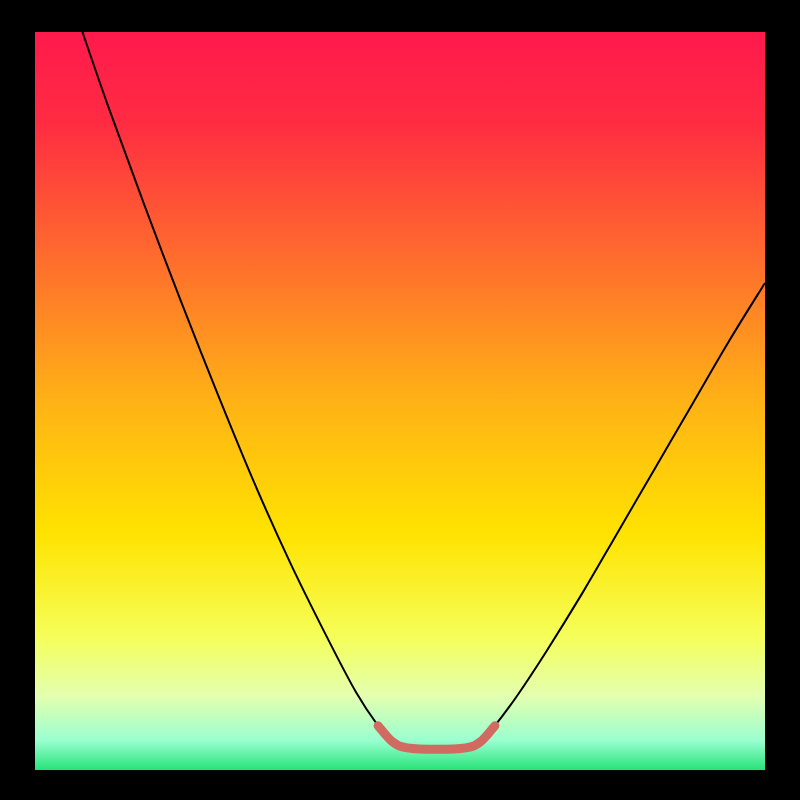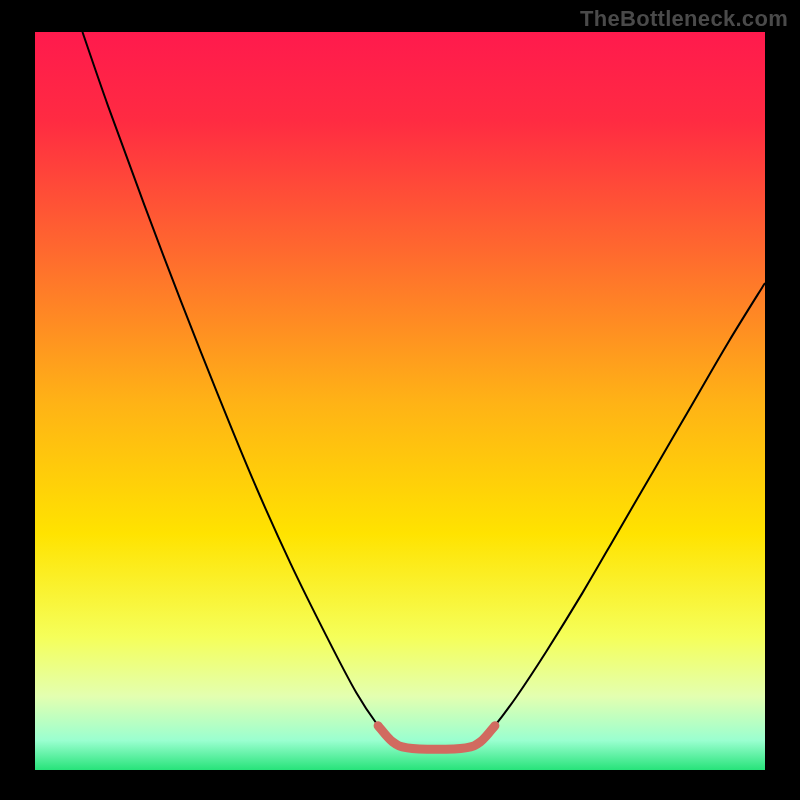--- a/index.html
+++ b/index.html
@@ -33,21 +33,20 @@
     top: 0;
     width: 800px;
     height: 800px;
     display: block;
   }
 </style>
 </head>
 <body>
 
 <div class="frame">
-  <div class="watermark">TheBottleneck.com</div>
 
   <svg class="plot" viewBox="0 0 800 800">
     <defs>
       <linearGradient id="bg-grad" x1="0" y1="0" x2="0" y2="1">
           <stop offset="0%" stop-color="#ff1a4d"></stop>
           <stop offset="12%" stop-color="#ff2b42"></stop>
           <stop offset="30%" stop-color="#ff6a2e"></stop>
           <stop offset="50%" stop-color="#ffb216"></stop>
           <stop offset="68%" stop-color="#ffe300"></stop>
           <stop offset="82%" stop-color="#f5ff5a"></stop>

